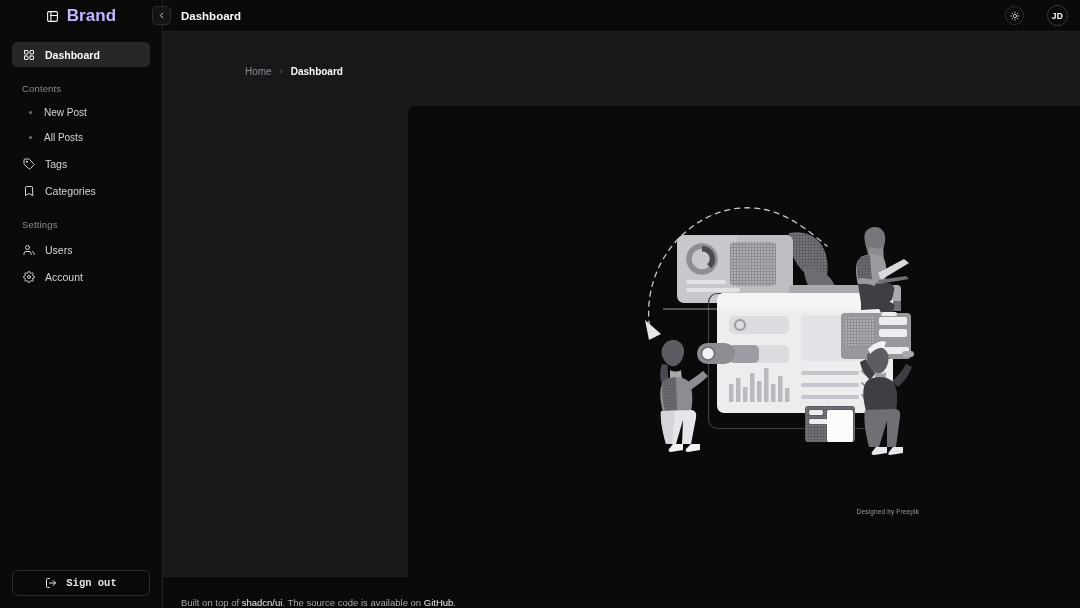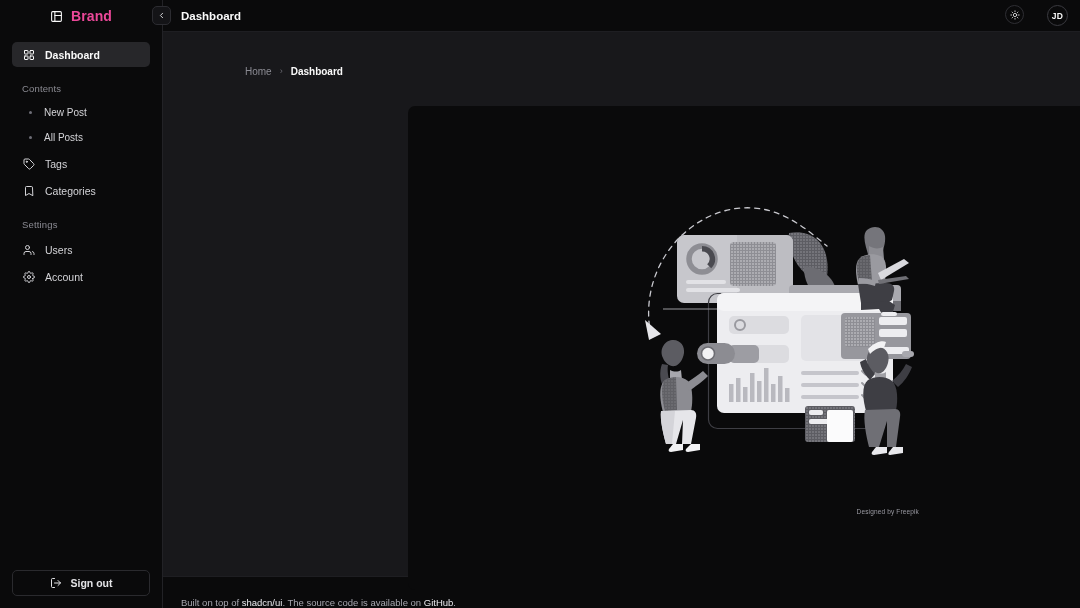--- a/index.html
+++ b/index.html
@@ -19,21 +19,21 @@
     display: flex; flex-direction: column;
     flex: 0 0 163px;
     position: relative; z-index: 5;
   }
   .brand {
     height: 32px; min-height: 32px;
     display: flex; align-items: center; justify-content: center;
     gap: 8px;
   }
   .brand-icon { display: flex; color: #fafafa; }
-  .brand-name { font-size: 14px; font-weight: 700; color: #ec4899; letter-spacing: .1px; }
+  .brand-name { font-size: 17px; font-weight: 700; color: #c4b5fd; letter-spacing: .1px; }
 
   .nav { padding: 10px 12px 0 12px; flex: 1 1 auto; overflow: hidden; }
 
   .nav-item {
     display: flex; align-items: center; gap: 10px;
     height: 25px; padding: 0 10px; border-radius: 5px;
     color: #d4d4d8; font-size: 10.5px; position: relative;
     margin-bottom: 2px;
   }
   .nav-item.active { background: #27272a; color: #fafafa; font-weight: 600; }
@@ -53,21 +53,21 @@
     color: #d4d4d8; font-size: 10px; margin-bottom: 2px;
   }
   .bullet { width: 3px; height: 3px; border-radius: 50%; background: #6e6e77; flex: 0 0 3px; }
   .sub-item .sub-label { margin-left: 12px; white-space: nowrap; }
 
   .sidebar-footer { padding: 0 12px 12px 12px; }
   .signout {
     width: 100%; height: 26px; border: 1px solid #2a2a2e; border-radius: 5px;
     background: transparent; color: #e4e4e7;
     display: flex; align-items: center; justify-content: center; gap: 9px;
-    font-size: 10.5px; font-family: Liberation Sans, sans-serif; font-weight: 600;
+    font-size: 10.5px; font-family: Liberation Mono, monospace; font-weight: 600;
   }
 
   
   .collapse-btn {
     position: absolute; left: 152px; top: 6px;
     width: 19px; height: 19px; border-radius: 5px;
     background: #141417; border: 1px solid #2c2c31;
     display: flex; align-items: center; justify-content: center;
     color: #d4d4d8; z-index: 20;
   }
@@ -75,21 +75,21 @@
   
   .main { flex: 1 1 auto; display: flex; flex-direction: column; height: 608px; min-width: 0; }
 
   .topbar {
     height: 32px; min-height: 32px; background: #0a0a0b;
     display: flex; align-items: center;
     padding: 0 12px 0 18px;
     border-bottom: 1px solid #1e1e22;
   }
   .topbar-title { font-size: 11.5px; font-weight: 700; color: #fafafa; }
-  .topbar-right { margin-left: auto; display: flex; gap: 23px; }
+  .topbar-right { margin-left: auto; display: flex; align-items: center; gap: 23px; }
   .icon-btn {
     width: 19px; height: 19px; border-radius: 50%;
     border: 1px solid #2e2e33; background: transparent;
     display: flex; align-items: center; justify-content: center; color: #e4e4e7;
   }
   .avatar {
     width: 21px; height: 21px; border-radius: 50%;
     border: 1px solid #3a3a40; background: transparent;
     display: flex; align-items: center; justify-content: center;
     font-size: 8.5px; font-weight: 700; color: #fafafa; letter-spacing: .3px;

